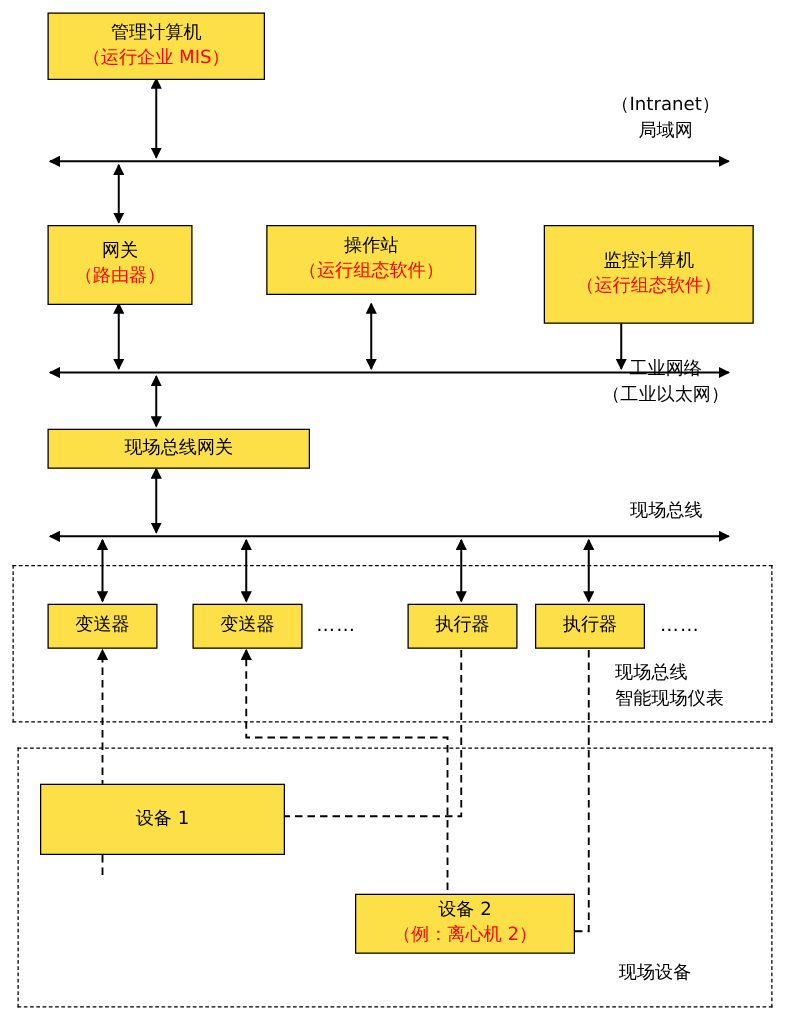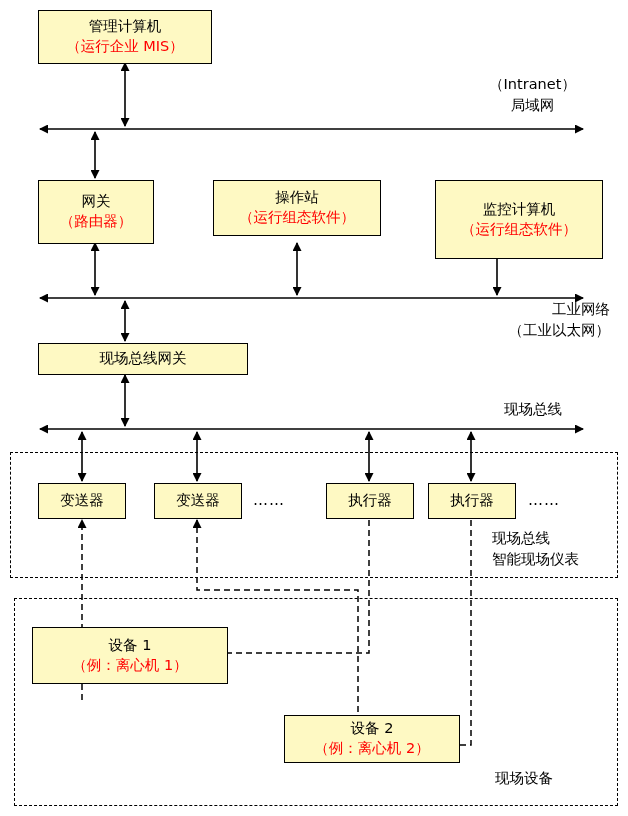--- a/index.html
+++ b/index.html
@@ -15,21 +15,21 @@
     width: 628px;
     height: 816px;
     background: #ffffff;
     overflow: hidden;
   }
 
   
   .box {
     position: absolute;
     border: 1.5px solid #000000;
-    background: #fef9c3;
+    background: #fde047;
     box-sizing: border-box;
     display: flex;
     flex-direction: column;
     justify-content: center;
     text-align: center;
     line-height: 1.35;
     z-index: 6;
   }
   .box .l1 {
     color: #000000;
@@ -171,34 +171,33 @@
   <div class="box single" style="left:326px; top:483px; width:88px; height:36px;">
     <div class="l1">执行器</div>
   </div>
 
   <div class="box single" style="left:428px; top:483px; width:88px; height:36px;">
     <div class="l1">执行器</div>
   </div>
 
   <div class="box" style="left:32px; top:627px; width:196px; height:57px;">
     <div class="l1">设备 1</div>
-    <div class="l2">（例：离心机 1）</div>
   </div>
 
   <div class="box" style="left:284px; top:715px; width:176px; height:48px;">
     <div class="l1">设备 2</div>
     <div class="l2">（例：离心机 2）</div>
   </div>
 
   <div class="label" style="left:460px; top:74px; width:145px;">
     <div>（Intranet）</div>
     <div>局域网</div>
   </div>
 
-  <div class="label" style="left:455px; top:299px; width:155px;text-align:right;">
+  <div class="label" style="left:455px; top:285px; width:155px;">
     <div>工业网络</div>
     <div>（工业以太网）</div>
   </div>
 
   <div class="label" style="left:468px; top:399px; width:130px;">
     <div>现场总线</div>
   </div>
 
   <div class="label left" style="left:492px; top:528px; width:120px;">
     <div>现场总线</div>

